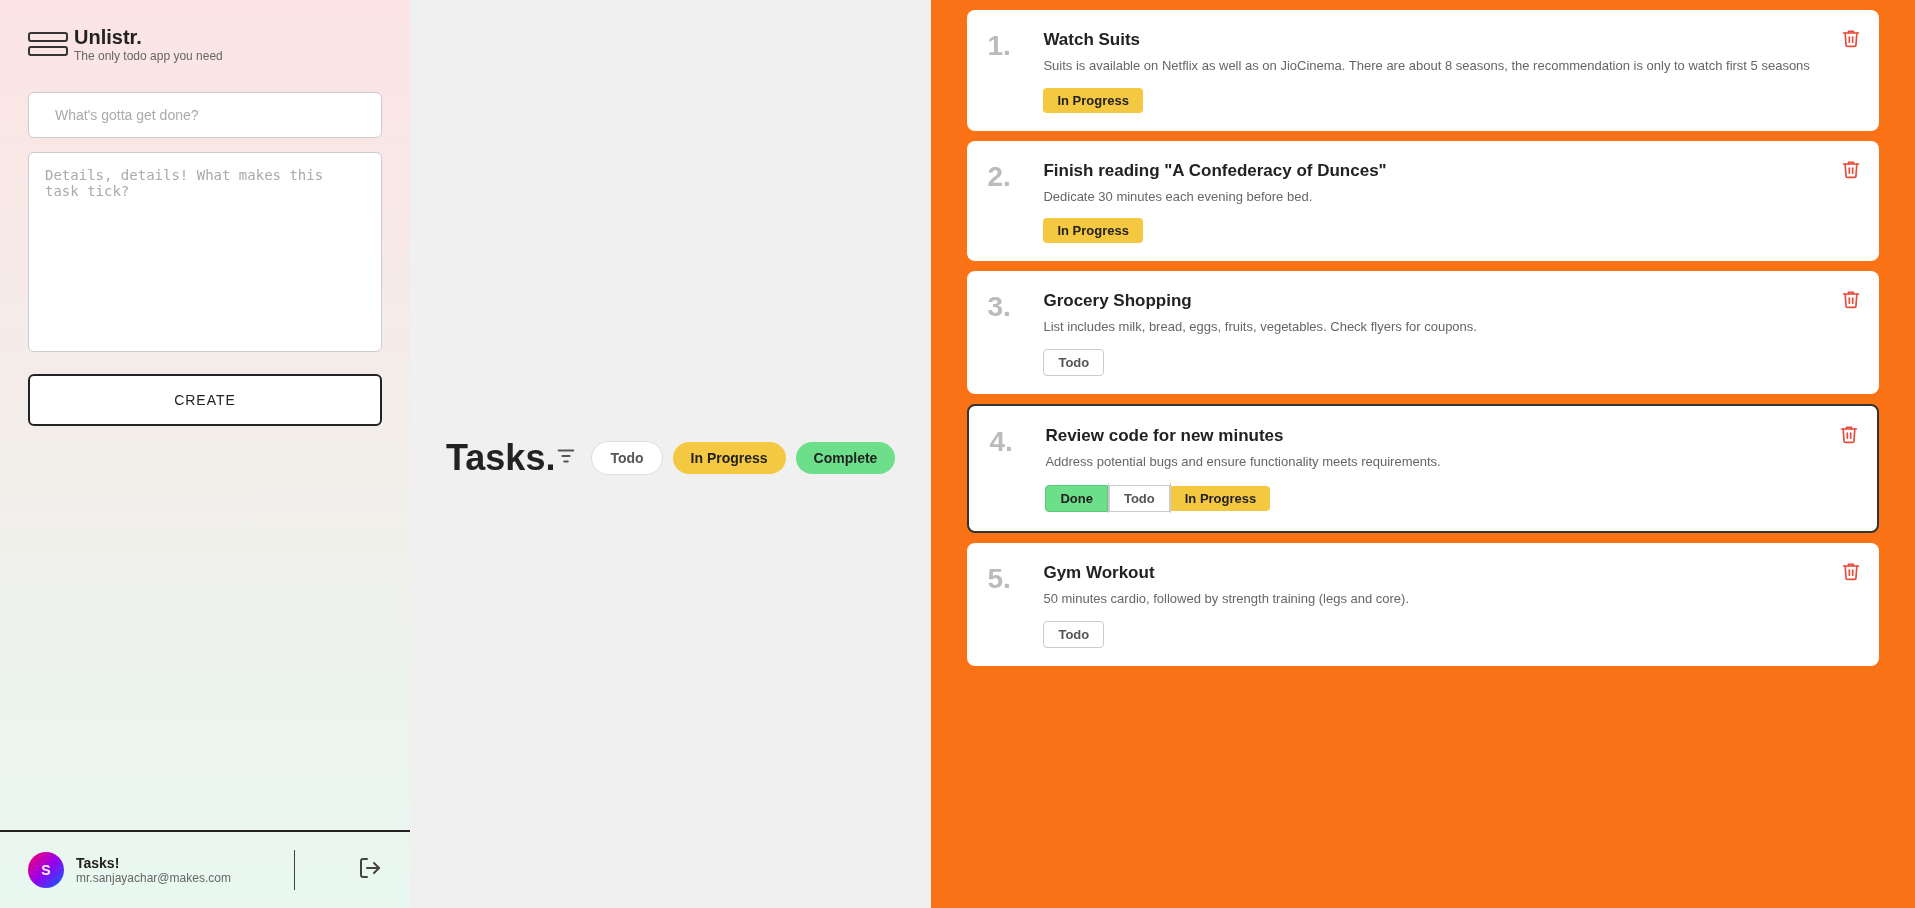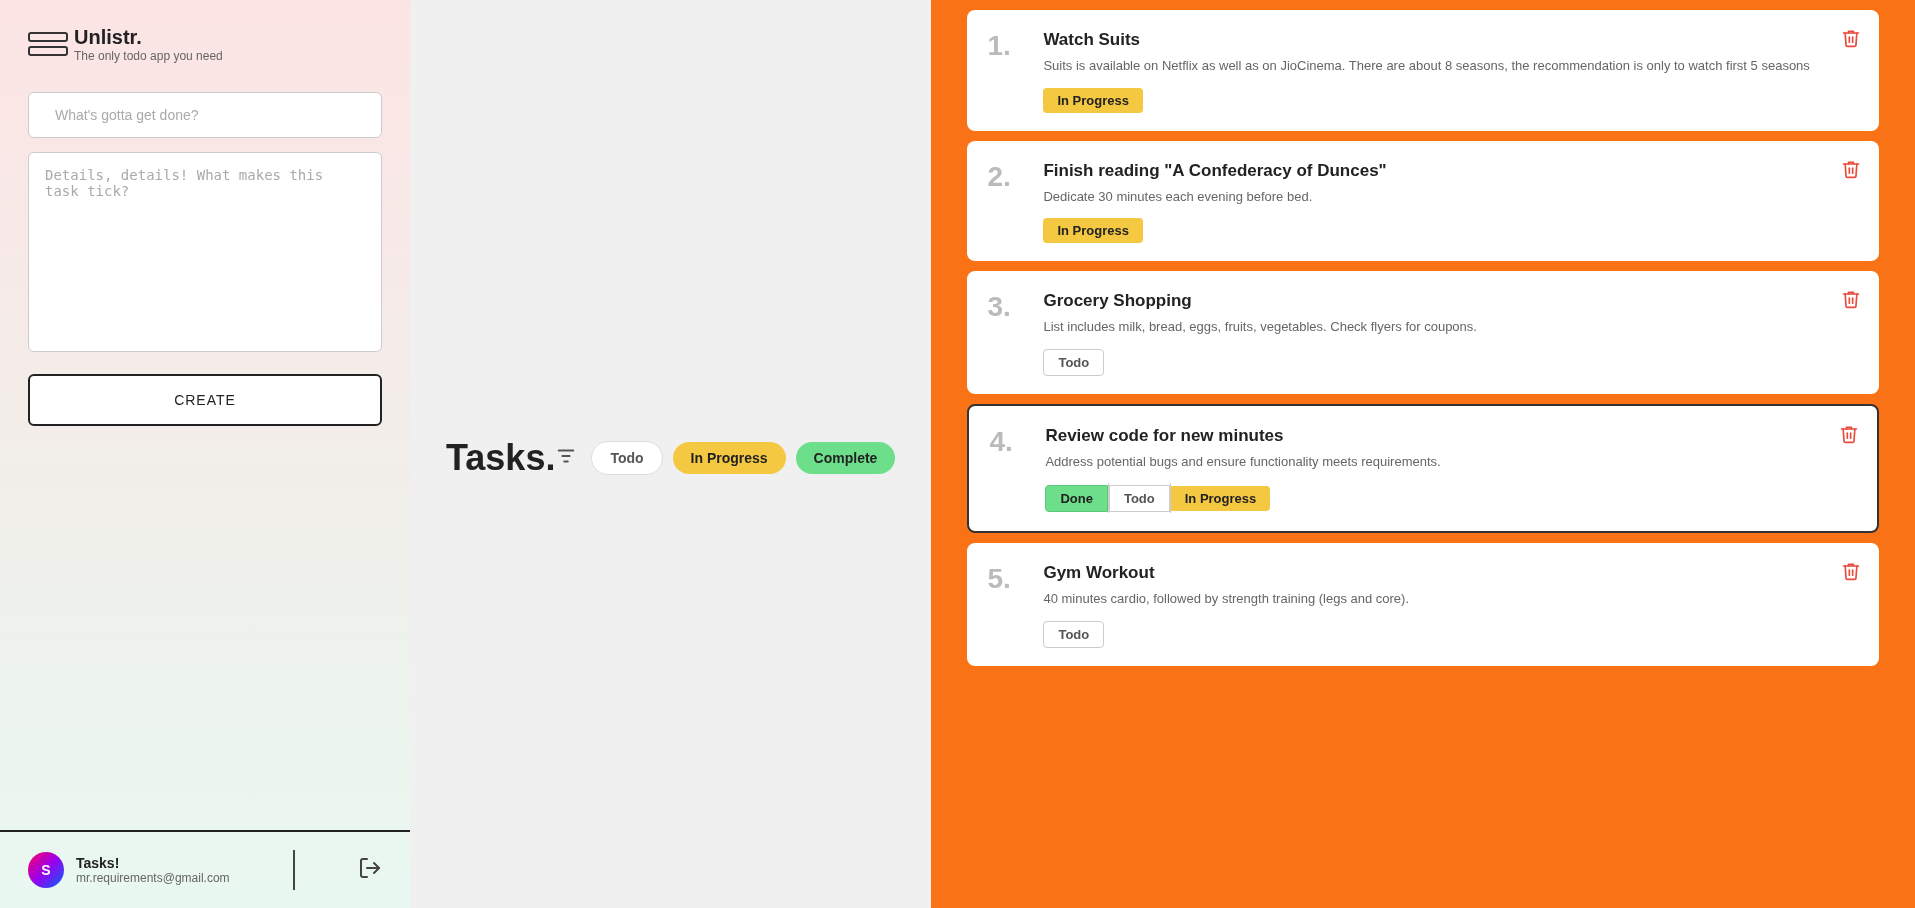--- a/index.html
+++ b/index.html
@@ -290,21 +290,21 @@
     <textarea class="task-detail-input" placeholder="Details, details! What makes this task tick?" style=""></textarea>
 
     <button class="create-button">CREATE</button>
   </div>
 
   <div id="sidebar-bottom">
     <div class="user-info">
       <div class="avatar">S</div>
       <div>
         <div class="user-name">Tasks!</div>
-        <div class="user-email">mr.requirements@gmail.com</div>
+        <div class="user-email">mr.sanjayachar@makes.com</div>
       </div>
     </div>
     <div class="divider-v"></div>
     <div class="logout-icon">
       <svg width="24" height="24" viewBox="0 0 24 24" fill="none" stroke="currentColor" stroke-width="2" stroke-linecap="round" stroke-linejoin="round">
         <path d="M9 21H5a2 2 0 0 1-2-2V5a2 2 0 0 1 2-2h4"></path>
         <polyline points="16 17 21 12 16 7"></polyline>
         <line x1="21" y1="12" x2="9" y2="12"></line>
       </svg>
     </div>
@@ -401,21 +401,21 @@
         <path d="M10 11v6"></path>
         <path d="M14 11v6"></path>
         <path d="M9 6V4h6v2"></path>
       </svg>
     </button>
   </div>
       <div class="task-card">
     <div class="task-number">5.</div>
     <div class="task-body">
       <div class="task-name">Gym Workout</div>
-      <div class="task-desc">40 minutes cardio, followed by strength training (legs and core).</div>
+      <div class="task-desc">50 minutes cardio, followed by strength training (legs and core).</div>
       <span class="status-badge badge-todo">Todo</span>
     </div>
     <button class="delete-btn">
       <svg width="20" height="20" viewBox="0 0 24 24" fill="none" stroke="currentColor" stroke-width="2" stroke-linecap="round" stroke-linejoin="round">
         <polyline points="3 6 5 6 21 6"></polyline>
         <path d="M19 6l-1 14a2 2 0 0 1-2 2H8a2 2 0 0 1-2-2L5 6"></path>
         <path d="M10 11v6"></path>
         <path d="M14 11v6"></path>
         <path d="M9 6V4h6v2"></path>
       </svg>

